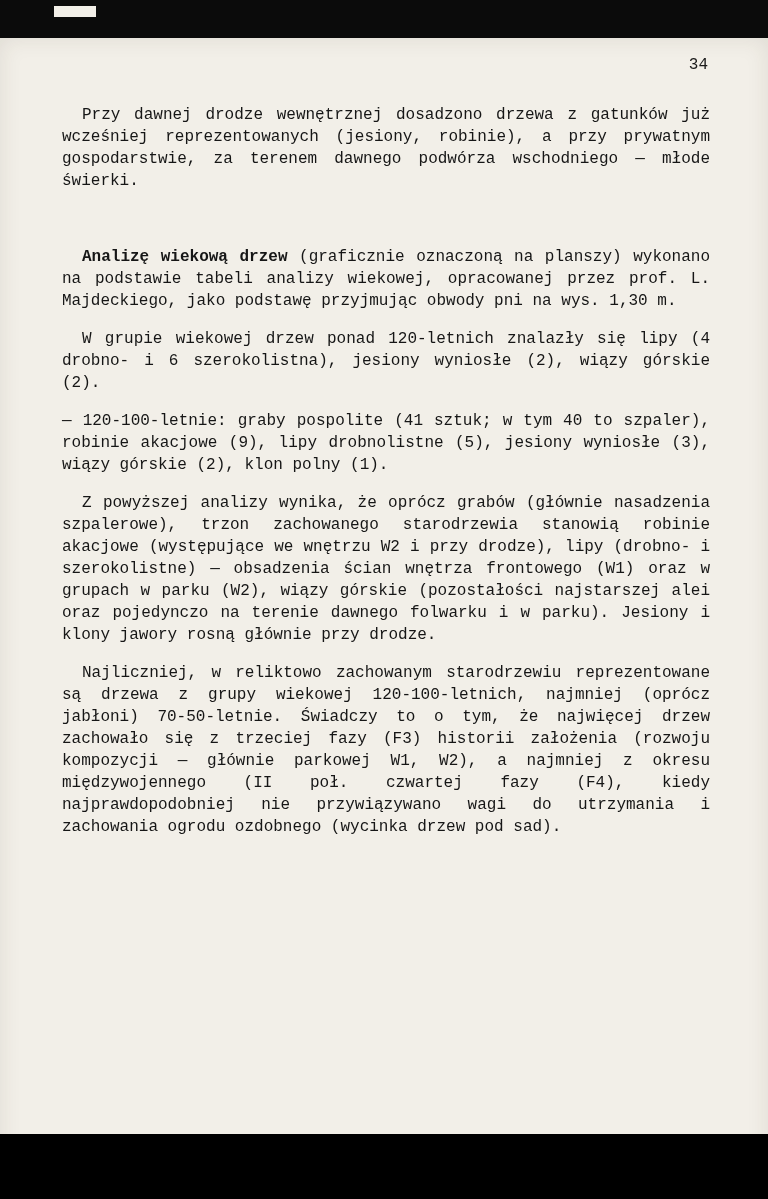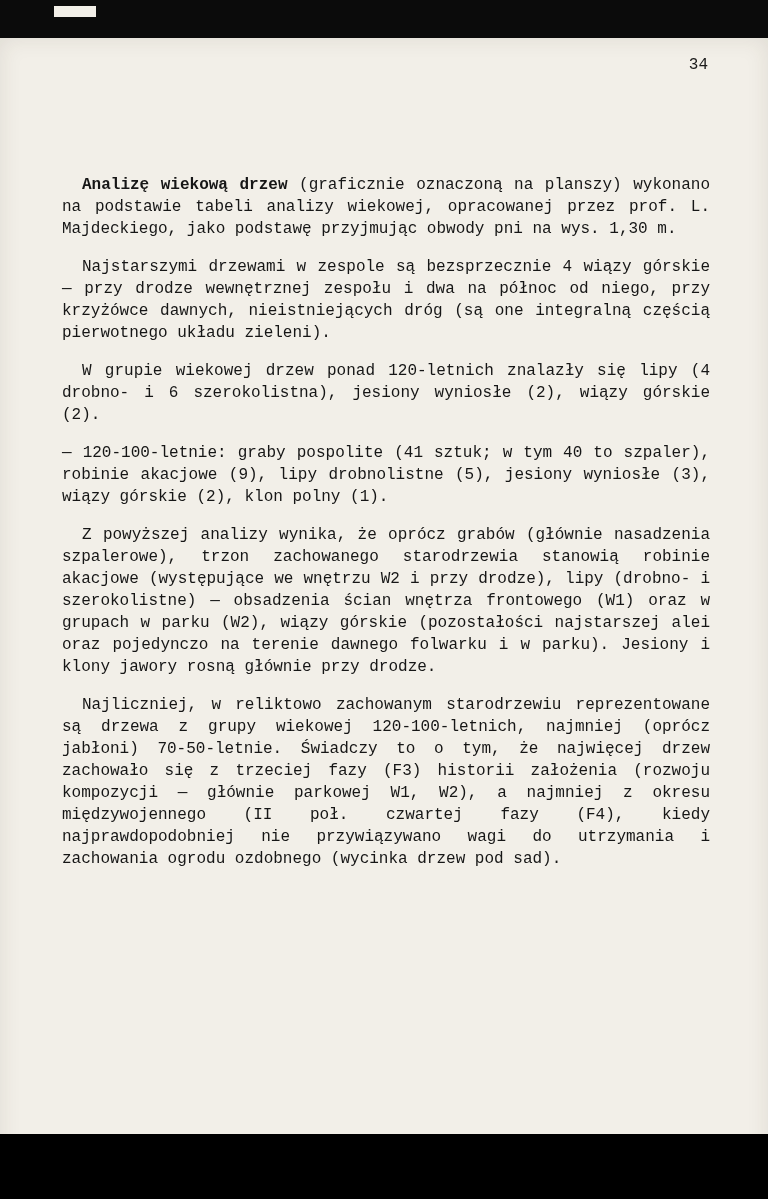--- a/index.html
+++ b/index.html
@@ -59,44 +59,44 @@
   .para {
     margin: 0 0 16px 0;
   }
   .para.indent {
     text-indent: 20px;
   }
   .para.flush {
     text-indent: 0;
   }
   .para.gap-large {
-    margin-top: 70px;
+    margin-top: 54px;
   }
   .bold-lead {
     font-weight: bold;
   }
 </style>
 </head>
 <body>
 
 <div class="scan">
 
   <div class="bar top">
     <div class="notch top-left"></div>
   </div>
 
   <div class="page">
     <div class="page-number">34</div>
 
     <div class="content">
 
+      <p class="para indent">Przy dawnej drodze wewnętrznej dosadzono drzewa z gatunków już wcześniej reprezentowanych (jesiony, robinie), a przy prywatnym gospodarstwie, za terenem dawnego podwórza wschodniego — młode świerki.</p>
 
       <p class="para indent gap-large"><span class="bold-lead">Analizę wiekową drzew</span><span> (graficznie oznaczoną na planszy) wykonano na podstawie tabeli analizy wiekowej, opracowanej przez prof. L. Majdeckiego, jako podstawę przyjmując obwody pni na wys. 1,30 m.</span></p>
 
-      <p class="para indent">Najstarszymi drzewami w zespole są bezsprzecznie 4 wiązy górskie — przy drodze wewnętrznej zespołu i dwa na północ od niego, przy krzyżówce dawnych, nieistniejących dróg (są one integralną częścią pierwotnego układu zieleni).</p>
 
       <p class="para indent">W grupie wiekowej drzew ponad 120-letnich znalazły się lipy (4 drobno- i 6 szerokolistna), jesiony wyniosłe (2), wiązy górskie (2).</p>
 
       <p class="para flush">— 120-100-letnie: graby pospolite (41 sztuk; w tym 40 to szpaler), robinie akacjowe (9), lipy drobnolistne (5), jesiony wyniosłe (3), wiązy górskie (2), klon polny (1).</p>
 
 
 
       <p class="para indent">Z powyższej analizy wynika, że oprócz grabów (głównie nasadzenia szpalerowe), trzon zachowanego starodrzewia stanowią robinie akacjowe (występujące we wnętrzu W2 i przy drodze), lipy (drobno- i szerokolistne) — obsadzenia ścian wnętrza frontowego (W1) oraz w grupach w parku (W2), wiązy górskie (pozostałości najstarszej alei oraz pojedynczo na terenie dawnego folwarku i w parku). Jesiony i klony jawory rosną głównie przy drodze.</p>
 
       <p class="para indent">Najliczniej, w reliktowo zachowanym starodrzewiu reprezentowane są drzewa z grupy wiekowej 120-100-letnich, najmniej (oprócz jabłoni) 70-50-letnie. Świadczy to o tym, że najwięcej drzew zachowało się z trzeciej fazy (F3) historii założenia (rozwoju kompozycji — głównie parkowej W1, W2), a najmniej z okresu międzywojennego (II poł. czwartej fazy (F4), kiedy najprawdopodobniej nie przywiązywano wagi do utrzymania i zachowania ogrodu ozdobnego (wycinka drzew pod sad).</p>

